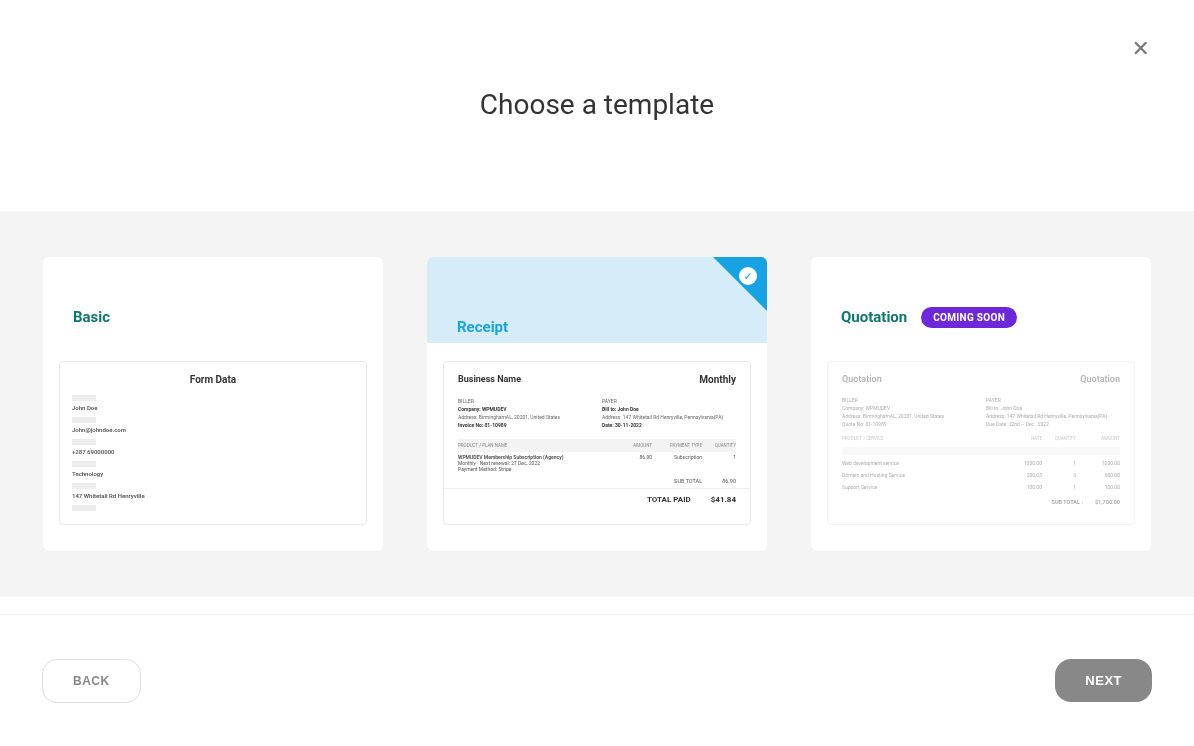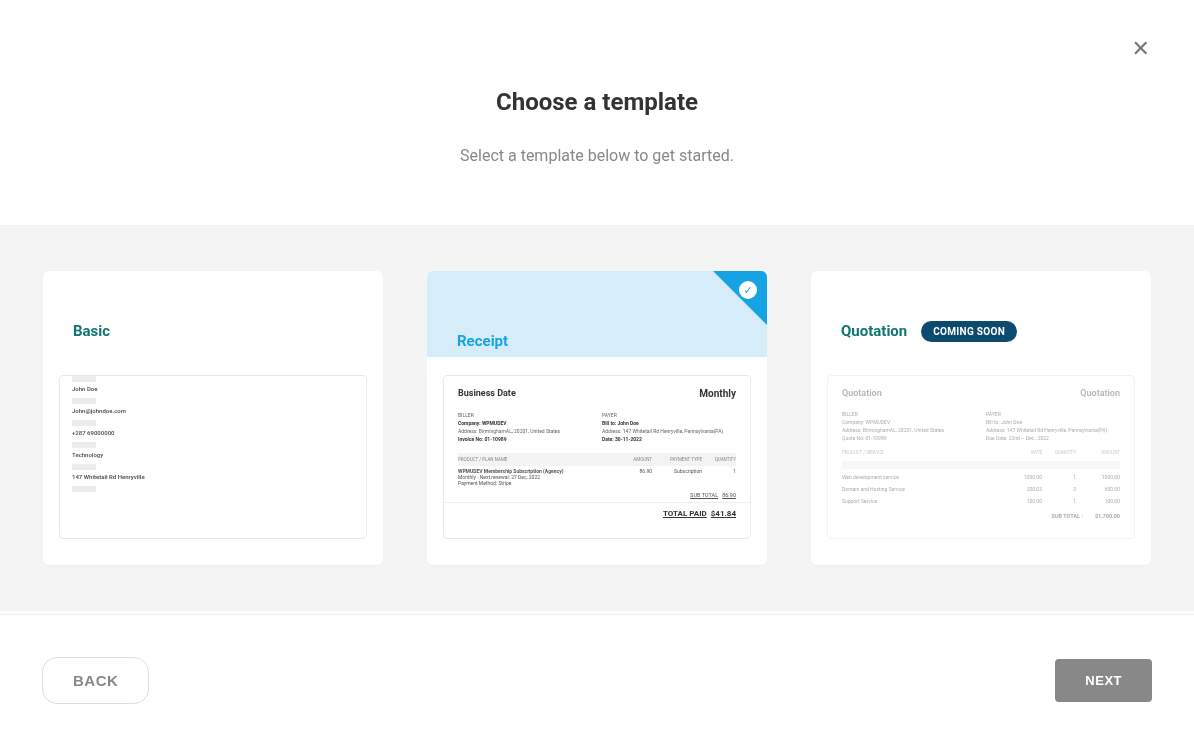--- a/index.html
+++ b/index.html
@@ -20,22 +20,22 @@
   color: #777;
   cursor: pointer;
   line-height: 1;
 }
 .header {
   text-align: center;
   padding-top: 88px;
   padding-bottom: 60px;
 }
 .header h1 {
-  font-size: 24px;
-  font-weight: 700;
+  font-size: 28px;
+  font-weight: 400;
   color: #333;
   margin-bottom: 30px;
 }
 .header p {
   font-size: 16px;
   color: #888;
 }
 .cards-row {
   background: #f4f4f4;
   padding: 46px 40px 46px 40px;
@@ -88,21 +88,21 @@
   background: #fff;
   border-radius: 50%;
   display:flex;
   align-items:center;
   justify-content:center;
   font-size: 11px;
   color: #17a2e4;
 }
 .badge {
   margin-left: 14px;
-  background: #0c4a6e;
+  background: #6d28d9;
   color: #fff;
   font-size: 10px;
   font-weight: 700;
   padding: 5px 12px;
   border-radius: 12px;
   letter-spacing: .3px;
 }
 .preview {
   margin: 18px 16px 16px 16px;
   height: 164px;
@@ -132,21 +132,21 @@
 .inv-bn { font-size: 9px; font-weight: 700; color: #333; }
 .inv-label { font-size: 10px; font-weight: 700; color: #333; }
 .inv-sec { display:flex; padding: 4px 14px; gap: 10px; }
 .inv-col { flex:1; font-size: 5px; line-height: 1.6; color: #666; }
 .inv-col b { color:#333; font-weight:700; }
 .inv-tbl { margin: 6px 14px 0 14px; }
 .inv-th { display:flex; font-size: 4.5px; color:#888; padding:4px 0; }
 .inv-tr { display:flex; font-size: 5px; color:#555; padding: 2px 0; }
 .inv-bg { background:#f3f3f3; }
 .c1{flex:1.8;} .c2{width:34px;text-align:right;} .c3{width:50px;text-align:right;} .c4{width:34px;text-align:right;}
-.inv-total-row{display:flex; justify-content:flex-end; gap:4px; padding:4px 14px; font-size:5.5px;text-decoration:underline;}
+.inv-total-row{display:flex; justify-content:flex-end; gap:20px; padding:4px 14px; font-size:5.5px;}
 .inv-total-row.big{font-size:8px; font-weight:700; color:#333; border-top:1px solid #eee; padding-top:6px;}
 
 .quo-head { display:flex; justify-content:space-between; padding: 12px 14px 8px 14px; color:#777;}
 .quo-title { font-size: 9px; font-weight: 600; }
 .quo-th { display:flex; font-size:4.5px; color:#999; padding:4px 14px; }
 .quo-tr { display:flex; font-size:5px; color:#666; padding:3px 14px; }
 .q1{flex:1.6;} .q2{width:40px;text-align:right;} .q3{width:34px;text-align:right;} .q4{width:44px;text-align:right;}
 .quo-bar{ background:#f3f3f3; height:8px; margin:2px 14px;}
 .quo-sub{ display:flex; justify-content:flex-end; gap:12px; padding:6px 14px 0 0; font-size:5.5px; font-weight:700; color:#666;}
 
@@ -159,56 +159,56 @@
   border-top: 1px solid #eee;
   display:flex;
   align-items:center;
   justify-content:space-between;
   padding: 0 42px;
 }
 .btn-back {
   border: 1px solid #ddd;
   background: #fff;
   color: #888;
-  font-size: 15px;
+  font-size: 12px;
   font-weight: 700;
   letter-spacing: .5px;
   padding: 14px 30px;
   border-radius: 15px;
   cursor: pointer;
 }
 .btn-next {
   border: none;
   background: #888;
   color: #fff;
   font-size: 13px;
   font-weight: 700;
   letter-spacing: .5px;
   padding: 14px 30px;
-  border-radius: 4px;
+  border-radius: 16px;
   cursor: pointer;
 }
 </style>
 </head>
 <body>
 
 <div class="close-btn">✕</div>
 
 <div class="header">
   <h1>Choose a template</h1>
-  <p>Select a template below to get started.</p>
 </div>
 
 <div class="cards-row">
 
   <div class="card">
     <div class="card-head">
       <div class="card-title">Basic</div>
     </div>
     <div class="preview">
+      <div class="basic-title">Form Data</div>
       <div class="field-row">
           <div class="field-lab"></div>
           <div class="field-val">John Doe</div>
         </div>
       <div class="field-row">
           <div class="field-lab"></div>
           <div class="field-val">John@johndoe.com</div>
         </div>
       <div class="field-row">
           <div class="field-lab"></div>
@@ -229,21 +229,21 @@
   </div>
 
   <div class="card selected">
     <div class="corner-tri"></div>
     <div class="corner-check">✓</div>
     <div class="card-head">
       <div class="card-title">Receipt</div>
     </div>
     <div class="preview">
       <div class="inv-head">
-        <span class="inv-bn">Business Date</span>
+        <span class="inv-bn">Business Name</span>
         <span class="inv-label">Monthly</span>
       </div>
       <div class="inv-sec">
         <div class="inv-col">
           <div>BILLER</div>
           <div><b>Company: WPMUDEV</b></div>
           <div>Address: BirminghamAL, 20201, United States</div>
           <div><b>Invoice No: 01-10989</b></div>
         </div>
         <div class="inv-col">

